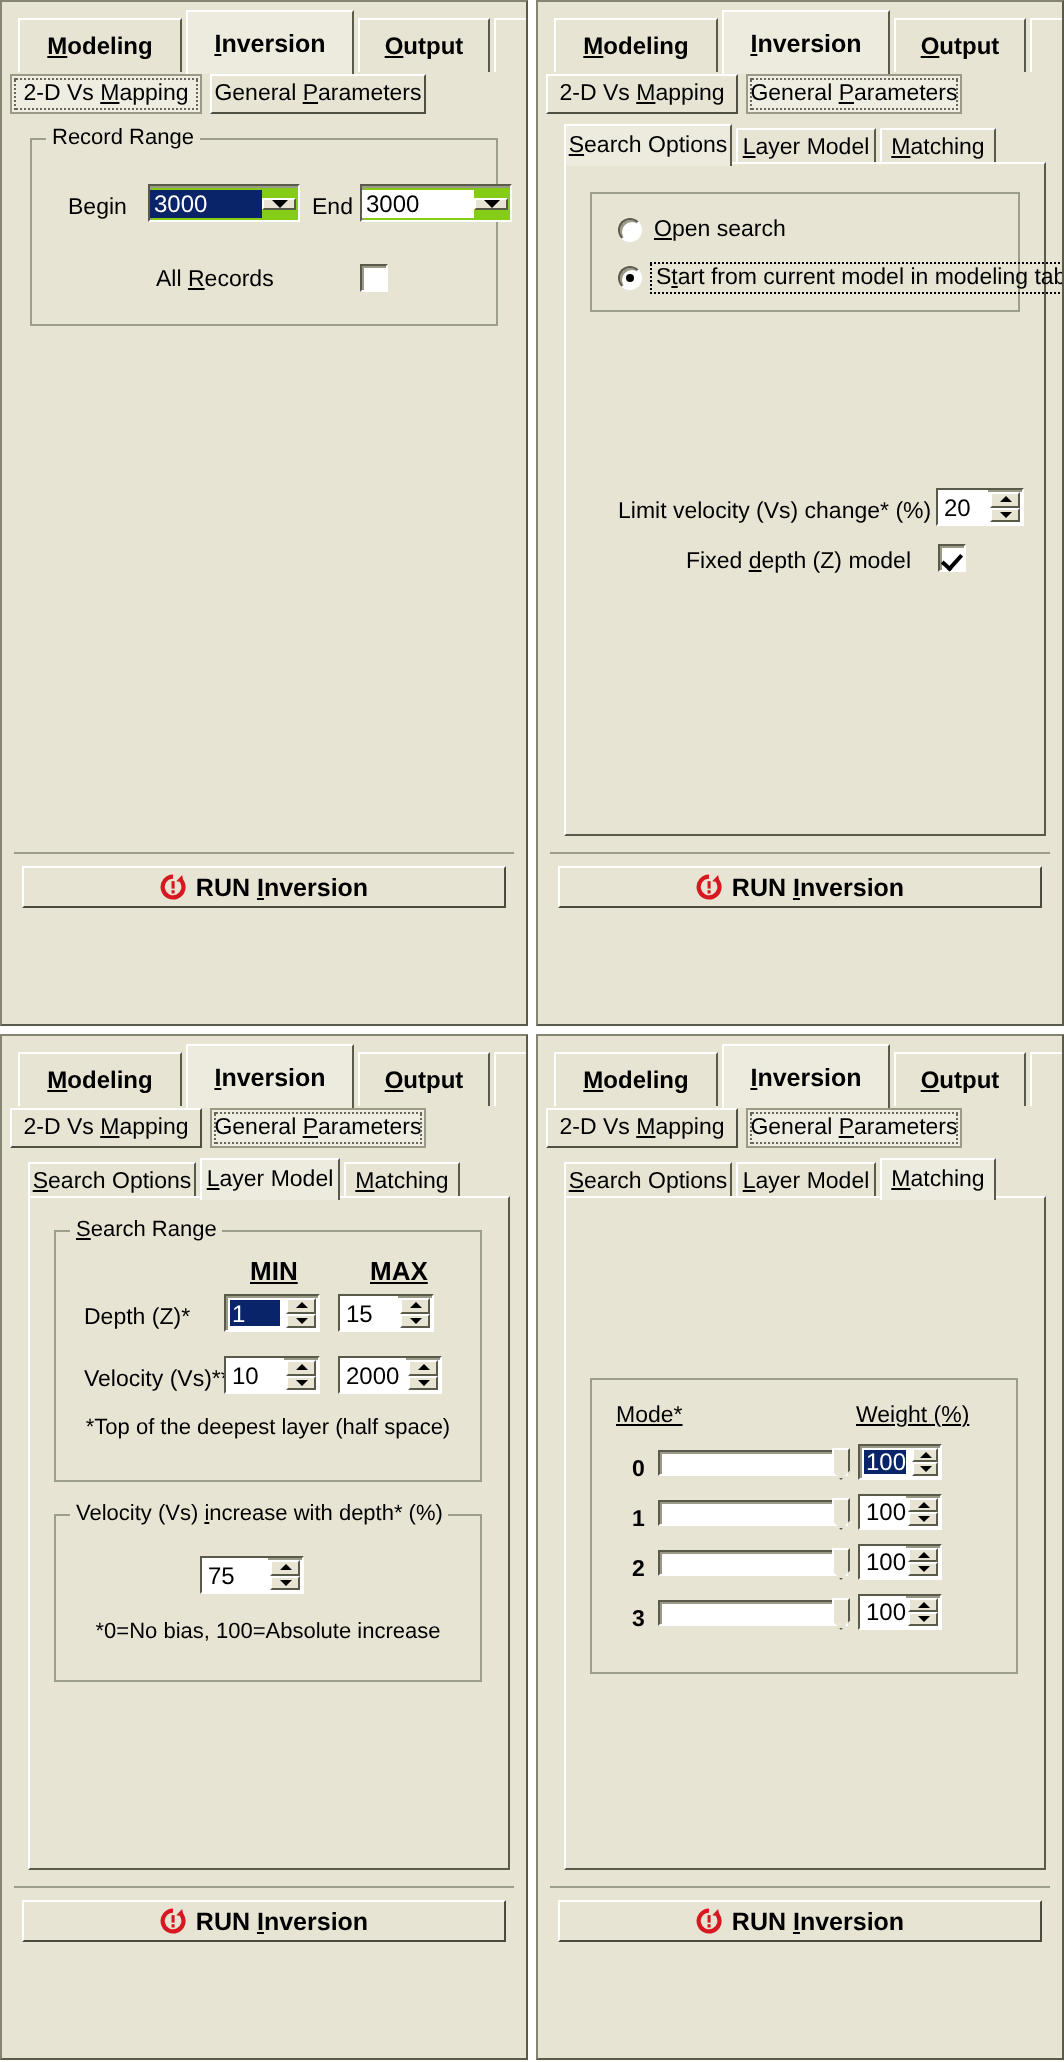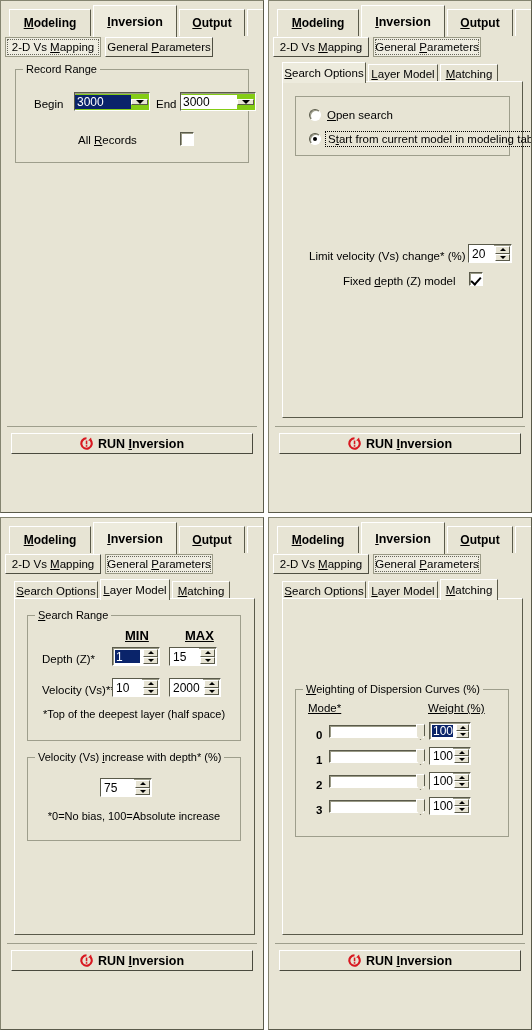--- a/index.html
+++ b/index.html
@@ -601,21 +601,20 @@
           <span><span class="u">L</span>ayer Model</span>
         </div>
         <div class="innertab active" style="left:158px;width:58px">
           <span><span class="u">M</span>atching</span>
         </div>
       </div>
       <div class="innerbody" style="height:337px;">
 
 
         <div class="group" style="position:absolute;left:12px;top:90px;width:214px;height:148px;">
-          <span class="glabel"><span class="u">W</span>eighting of Dispersion Curves (%)</span>
 
           <div class="lbl" style="position:absolute;left:12px;top:12px;text-decoration:underline;">Mode*</div>
           <div class="lbl" style="position:absolute;left:132px;top:12px;text-decoration:underline;">Weight (%)</div>
 
           <div class="lbl" style="position:absolute;left:20px;top:39px;font-weight:bold;">0</div>
           <div class="tbar" style="position:absolute;left:33px;top:34px;width:95px;height:16px;">
             <div class="trough" style="top:1px;height:13px;"></div>
             <div class="thumb" style="left:87px;height:16px;width:9px;"></div>
           </div>
           <div class="spin" style="position:absolute;left:133px;top:32px;width:42px;height:18px;">

